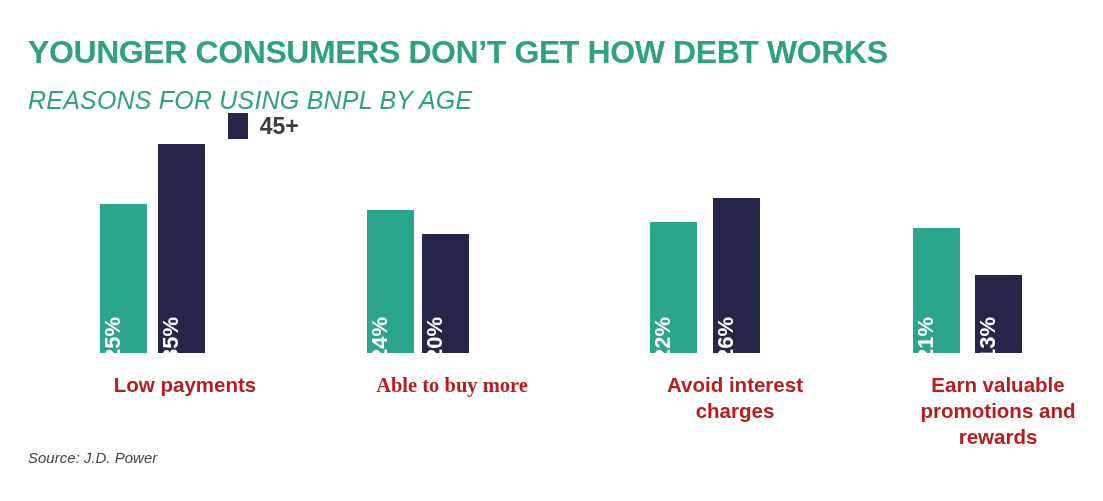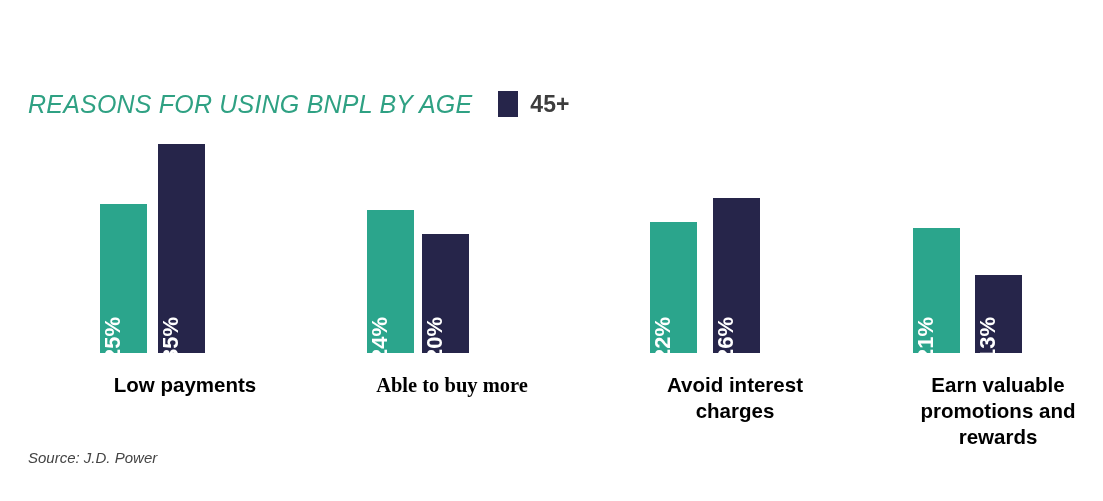--- a/index.html
+++ b/index.html
@@ -37,20 +37,21 @@
   }
   .subtitle-row {
     position: absolute;
     left: 28px;
     top: 88px;
     height: 32px;
     display: flex;
     align-items: center;
     gap: 0;
     white-space: nowrap;
+    flex-direction: column;
   }
   .chart-subtitle {
     font-size: 25px;
     font-style: italic;
     font-weight: normal;
     color: #2FA183;
     letter-spacing: 0.2px;
     line-height: 1;
   }
   .legend {
@@ -109,41 +110,42 @@
     font-weight: bold;
     color: #ffffff;
     white-space: nowrap;
     line-height: 1;
   }
   .cat-label {
     position: absolute;
     top: 372px;
     font-size: 20.5px;
     font-weight: bold;
-    color: #000000;
+    color: #b91c1c;
     text-align: center;
     line-height: 1.28;
   }
 
   
   .source-note {
     position: absolute;
     left: 28px;
     top: 450px;
     font-size: 15px;
     font-style: italic;
     color: #444444;
     line-height: 1;
   }
 </style>
 </head>
 <body>
 
 <div id="chart-root">
 
+  <div class="chart-title">YOUNGER CONSUMERS DON’T GET HOW DEBT WORKS</div>
 
   <div class="subtitle-row">
     <div class="chart-subtitle">REASONS FOR USING BNPL BY AGE</div>
 
     <div class="legend">
       <div class="legend-item">
         <span class="legend-swatch" style="background: rgb(38, 37, 74);"></span>
         <span class="legend-label">45+</span>
       </div>
     </div>

